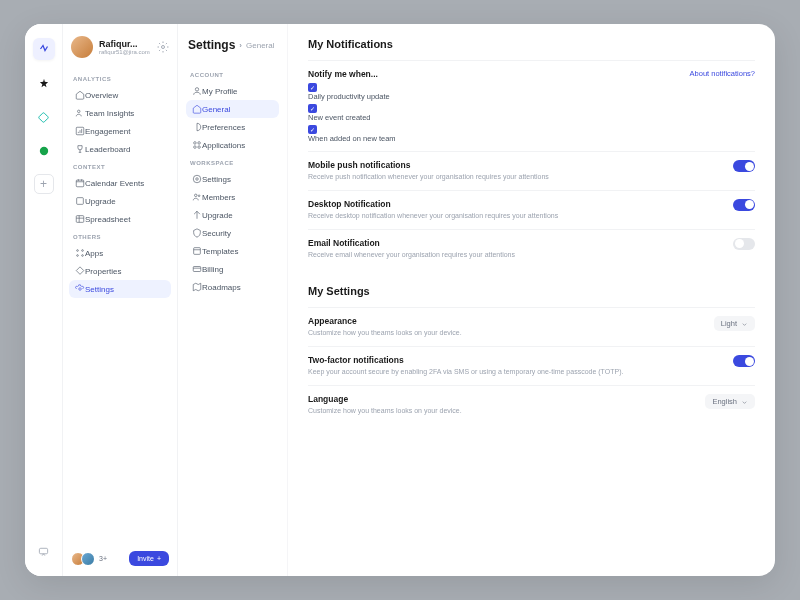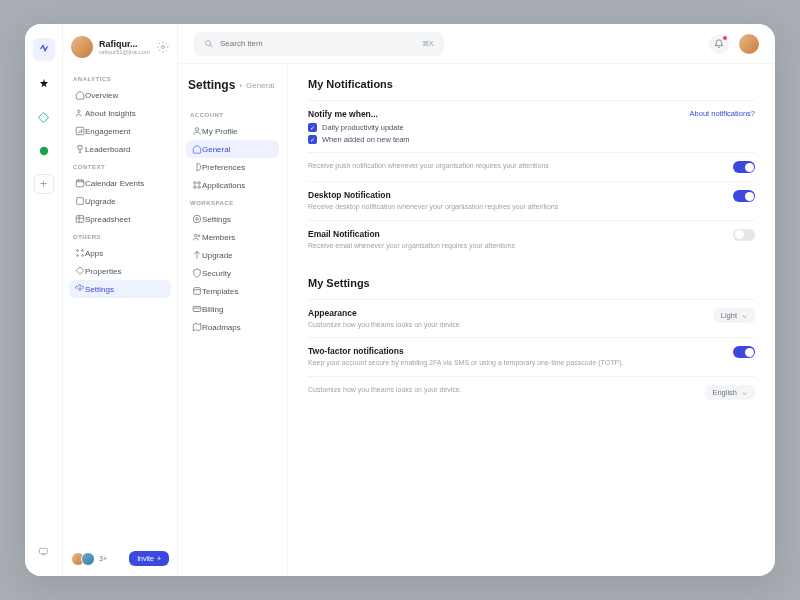--- a/index.html
+++ b/index.html
@@ -46,21 +46,21 @@
 .breadcrumb .chev { font-size: 8px; color: #9ca3af; }
 .panel { flex: 1; padding: 14px 20px; overflow-y: auto; }
 .panel-title { font-size: 11px; font-weight: 700; color: #1a1a1a; margin-bottom: 10px; }
 .panel-title.mt { margin-top: 18px; }
 .row { border-top: 1px solid #f1f2f4; padding: 8px 0; display: flex; align-items: flex-start; }
 .row-text { flex: 1; }
 .row-title { font-size: 8.5px; font-weight: 600; color: #1a1a1a; margin-bottom: 2px; }
 .row-desc { font-size: 7px; color: #9ca3af; line-height: 1.4; }
 .link { font-size: 7.5px; color: #3b49df; }
 .check-list { margin-top: 4px; display: flex; flex-direction: column; gap: 3px; }
-.check-item { display: flex; align-items: flex-start; gap: 5px; font-size: 7.5px; color: #4b5563; }
+.check-item { display: flex; align-items: flex-start; font-size: 7.5px; color: #4b5563; flex-direction: column; }
 .check-box { width: 9px; height: 9px; border-radius: 2px; background: #3b49df; display: flex; align-items: center; justify-content: center; color: #fff; font-size: 6px; }
 .toggle { width: 22px; height: 12px; border-radius: 6px; background: #3b49df; position: relative; flex-shrink: 0; cursor: pointer; }
 .toggle::after { content: ''; position: absolute; width: 9px; height: 9px; background: #fff; border-radius: 50%; top: 1.5px; right: 1.5px; }
 .toggle.off { background: #e5e7eb; }
 .toggle.off::after { right: auto; left: 1.5px; }
 .select-chip { background: #f4f5f7; border-radius: 5px; padding: 3px 7px; font-size: 7.5px; color: #6b7280; display: flex; align-items: flex-end; gap: 4px; cursor: pointer; }
 .select-chip svg { width: 7px; height: 7px; }
 </style>
 </head>
 <body>
@@ -114,21 +114,21 @@
         <svg class="nav-icon" viewBox="0 0 24 24">
           <path d="M3 10l9-7 9 7v10a2 2 0 01-2 2H5a2 2 0 01-2-2z"></path>
         </svg>
         <span>Overview</span>
       </div>
     <div class="nav-item">
         <svg class="nav-icon" viewBox="0 0 24 24">
           <circle cx="9" cy="8" r="3"></circle>
           <path d="M3 20c0-3 3-5 6-5s6 2 6 5"></path>
         </svg>
-        <span>About Insights</span>
+        <span>Team Insights</span>
       </div>
     <div class="nav-item">
         <svg class="nav-icon" viewBox="0 0 24 24">
           <rect x="3" y="3" width="18" height="18" rx="2"></rect>
           <path d="M8 14v3m4-7v7m4-10v10"></path>
         </svg>
         <span>Engagement</span>
       </div>
     <div class="nav-item">
         <svg class="nav-icon" viewBox="0 0 24 24">
@@ -190,39 +190,20 @@
         <span class="count">3+</span>
       </div>
       <button class="invite-btn">
           <span>Invite</span>
           <span>+</span>
         </button>
     </div>
   </div>
 
   <div class="main">
-    <div class="topbar">
-      <div class="search-box">
-        <svg class="search-icon" viewBox="0 0 24 24" fill="none" stroke="currentColor" stroke-width="2">
-            <circle cx="10" cy="10" r="6"></circle>
-            <path d="M20 20l-5-5"></path>
-          </svg>
-        <input placeholder="Search item" style="">
-        <span class="kbd">⌘K</span>
-      </div>
-      <div class="topbar-right">
-        <div class="bell-wrap">
-          <svg viewBox="0 0 24 24" fill="none" stroke="currentColor" stroke-width="2">
-              <path d="M6 8a6 6 0 0112 0c0 7 3 8 3 8H3s3-1 3-8m4 12h4"></path>
-            </svg>
-          <div class="badge"></div>
-        </div>
-        <div class="top-avatar"></div>
-      </div>
-    </div>
 
     <div class="content">
       <div class="subnav">
         <div class="breadcrumb">
           <span>Settings</span>
           <span class="chev">›</span>
           <span class="crumb-sub">General</span>
         </div>
         <div class="section-label">Account</div>
         <div class="nav-item">
@@ -309,28 +290,33 @@
         <div class="row">
           <div class="row-text">
             <div class="row-title">Notify me when...</div>
             <div class="check-list">
               <div class="check-item">
                   <div class="check-box">✓</div>
                   <span>Daily productivity update</span>
                 </div>
               <div class="check-item">
                   <div class="check-box">✓</div>
+                  <span>New event created</span>
+                </div>
+              <div class="check-item">
+                  <div class="check-box">✓</div>
                   <span>When added on new team</span>
                 </div>
             </div>
           </div>
           <a class="link">About notifications?</a>
         </div>
         <div class="row">
           <div class="row-text">
+            <div class="row-title">Mobile push notifications</div>
             <div class="row-desc">Receive push notification whenever your organisation requires your attentions</div>
           </div>
           <div class="toggle"></div>
         </div>
         <div class="row">
           <div class="row-text">
             <div class="row-title">Desktop Notification</div>
             <div class="row-desc">Receive desktop notification whenever your organisation requires your attentions</div>
           </div>
           <div class="toggle"></div>
@@ -358,20 +344,21 @@
         </div>
         <div class="row">
           <div class="row-text">
             <div class="row-title">Two-factor notifications</div>
             <div class="row-desc">Keep your account secure by enabling 2FA via SMS or using a temporary one-time passcode (TOTP).</div>
           </div>
           <div class="toggle"></div>
         </div>
         <div class="row">
           <div class="row-text">
+            <div class="row-title">Language</div>
             <div class="row-desc">Customize how you theams looks on your device.</div>
           </div>
           <div class="select-chip">
               <span>English</span>
               <svg viewBox="0 0 24 24" fill="none" stroke="currentColor" stroke-width="2">
                 <path d="M6 9l6 6 6-6"></path>
               </svg>
             </div>
         </div>
       </div>

